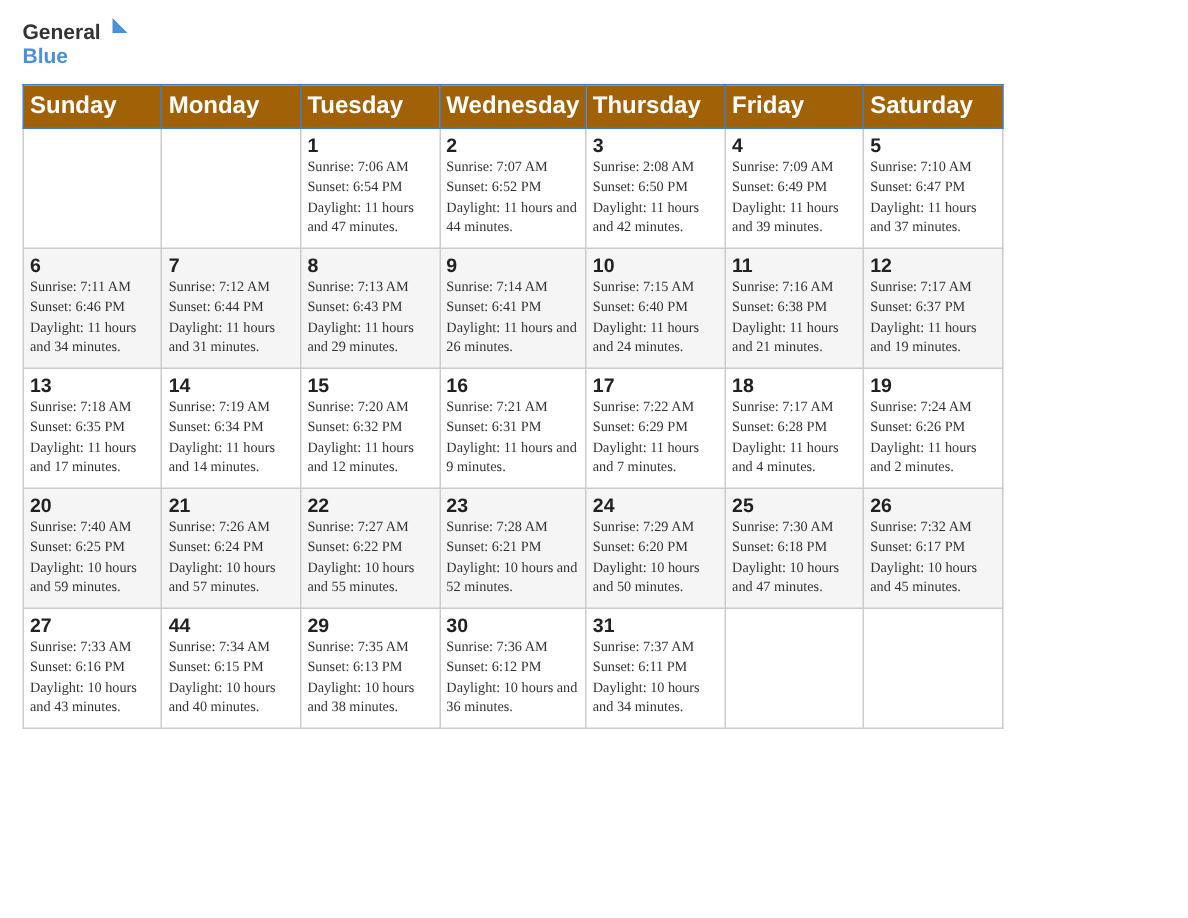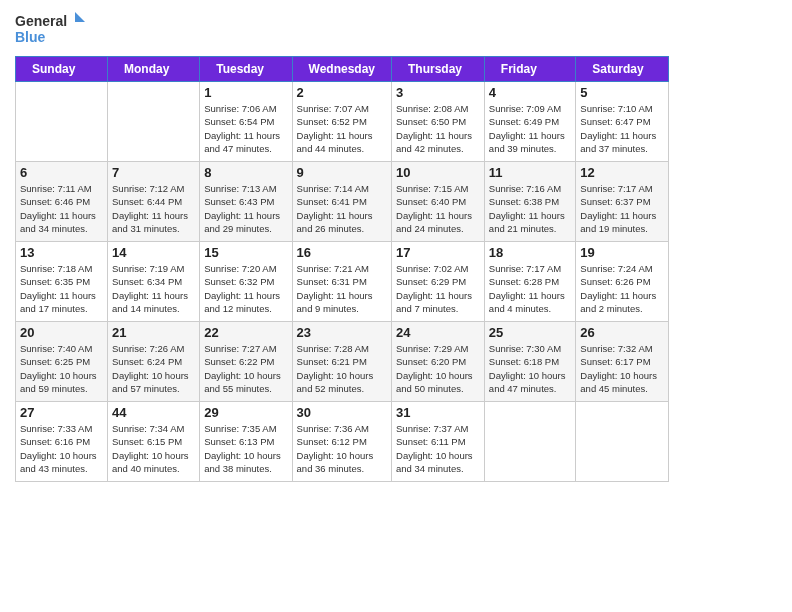--- a/index.html
+++ b/index.html
@@ -39,25 +39,25 @@
     .subtitle {
       font-size: 13px;
       color: #555;
     }
     .calendar {
       width: 100%;
       border-collapse: collapse;
       font-size: 10.5px;
     }
     .calendar thead th {
-      background: #6d28d9;
+      background: #a16207;
       color: #fff;
-      padding: 5px 16px;
+      padding: 5px 4px;
       text-align: left;
-      font-size: 12px;
+      font-size: 16px;
       font-weight: 600;
       border: 1px solid #3a7fc8;
     }
     .calendar tbody td {
       border: 1px solid #ccc;
       vertical-align: top;
       padding: 3px 4px;
       width: calc(100%/7);
       height: 80px;
       background: #fff;
@@ -69,20 +69,21 @@
     .day-number {
       font-size: 13px;
       font-weight: bold;
       margin-bottom: 2px;
       color: #222;
     }
     .day-info {
       font-size: 9.5px;
       color: #333;
       line-height: 1.4;
+      font-family: Liberation Serif, serif;
     }
     .empty-cell {
       background: #fff !important;
     }
   </style>
 </head>
 <body>
 
 <div class="page">
   <div class="header">
@@ -210,21 +211,21 @@
 Daylight: 11 hours and 12 minutes.</div>
           </td>
           <td>
             <div class="day-number">16</div>
             <div class="day-info">Sunrise: 7:21 AM
 Sunset: 6:31 PM
 Daylight: 11 hours and 9 minutes.</div>
           </td>
           <td>
             <div class="day-number">17</div>
-            <div class="day-info">Sunrise: 7:02 AM
+            <div class="day-info">Sunrise: 7:22 AM
 Sunset: 6:29 PM
 Daylight: 11 hours and 7 minutes.</div>
           </td>
           <td>
             <div class="day-number">18</div>
             <div class="day-info">Sunrise: 7:17 AM
 Sunset: 6:28 PM
 Daylight: 11 hours and 4 minutes.</div>
           </td>
           <td>

